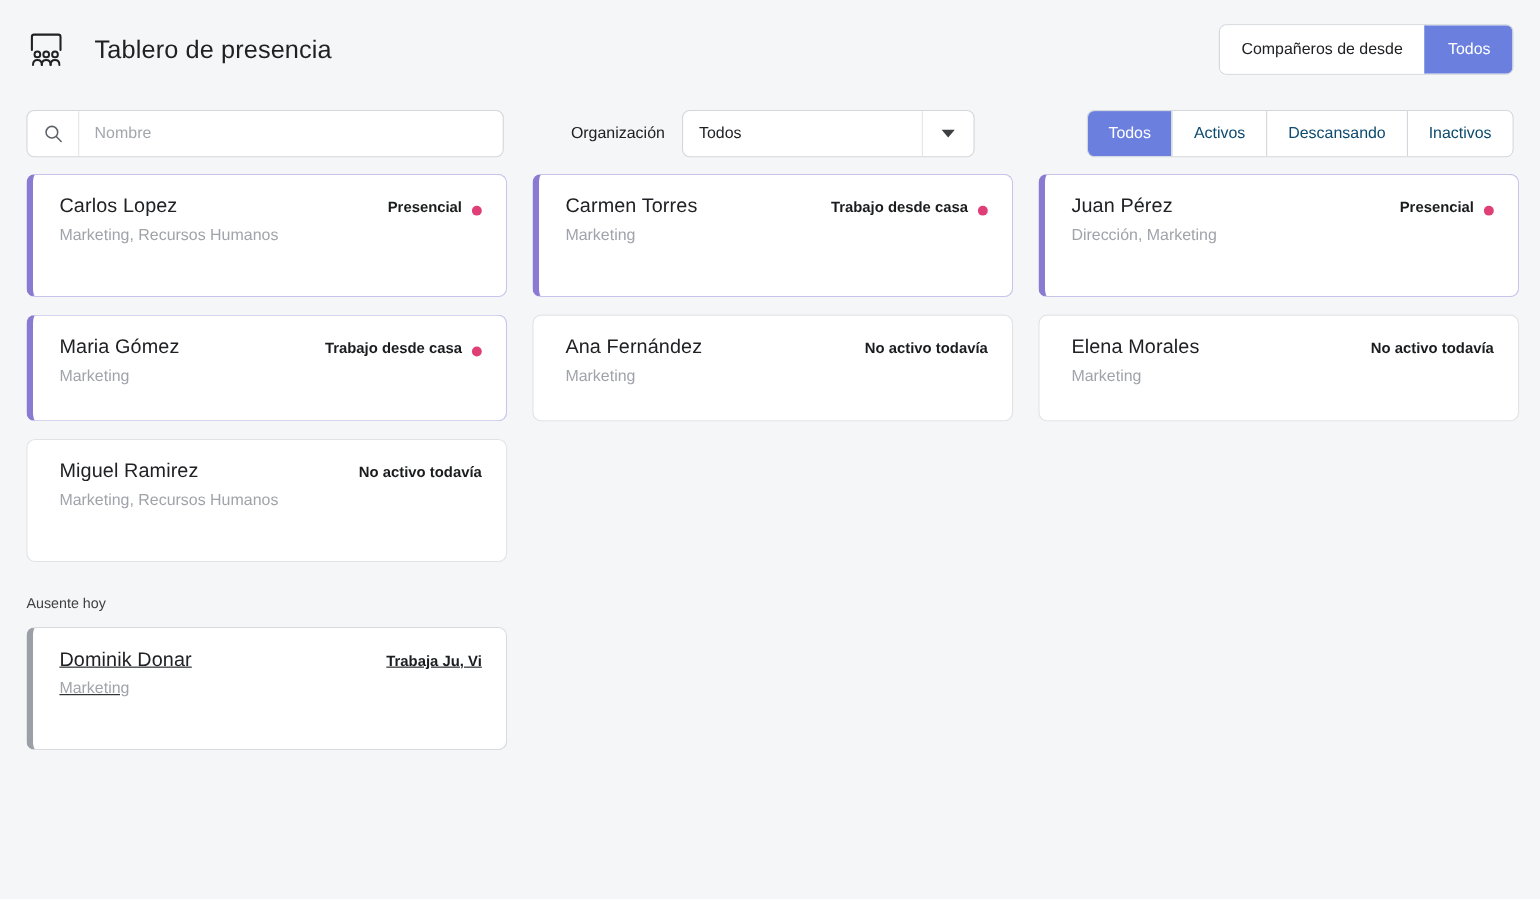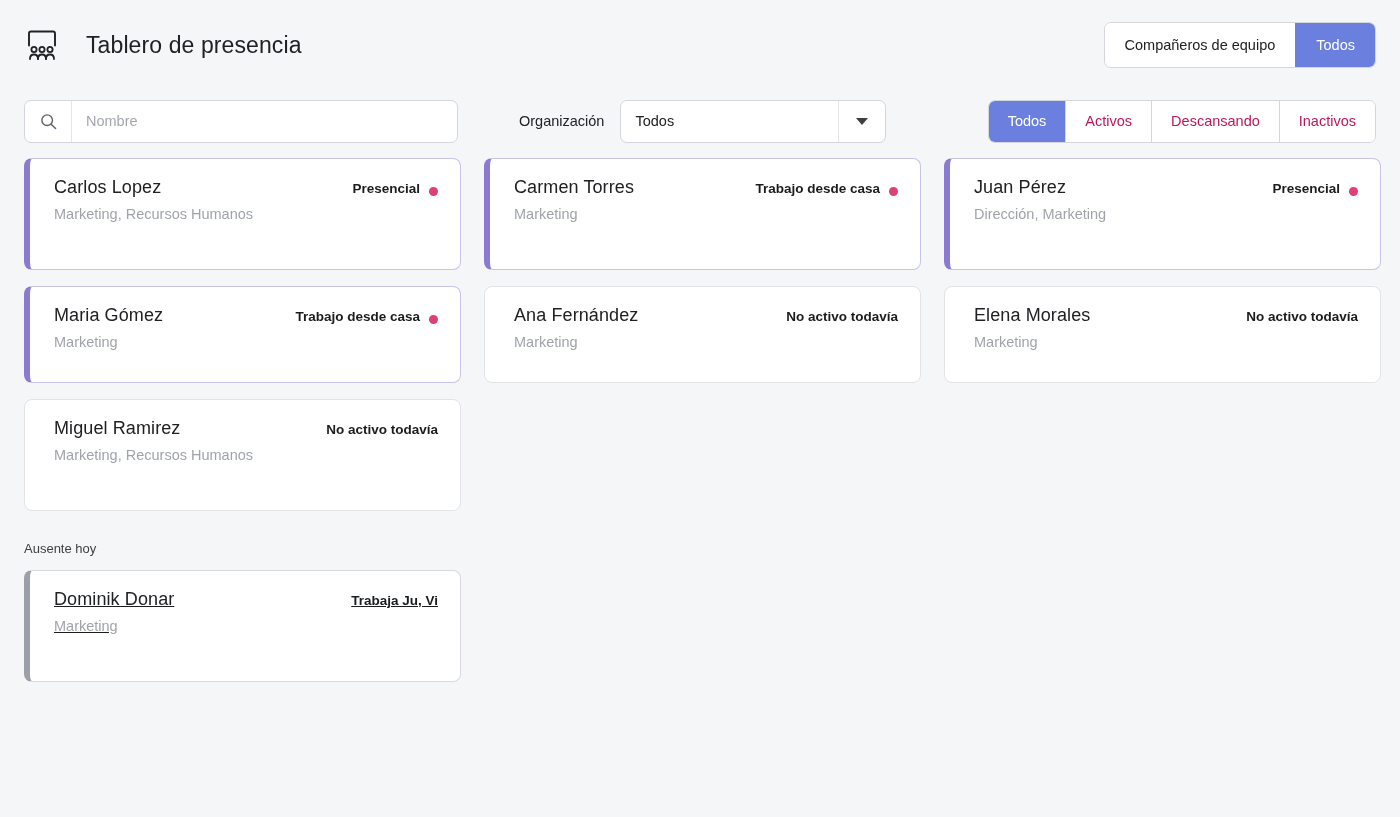--- a/index.html
+++ b/index.html
@@ -157,21 +157,21 @@
     background: #ffffff;
     border: 1px solid #d3d6da;
     border-radius: 7px;
     overflow: hidden;
   }
   .seg-btn {
     display: flex;
     align-items: center;
     padding: 0 19px;
     font-size: 14.5px;
-    color: #be185d;
+    color: #0c4a6e;
     background: #ffffff;
     border: none;
     font-family: inherit;
     cursor: pointer;
     white-space: nowrap;
   }
   .seg-btn + .seg-btn { border-left: 1px solid #d3d6da; }
   .seg-btn.active { background: #6b80de; color: #ffffff; }
 
   
@@ -275,21 +275,21 @@
         <circle cx="26" cy="21.5" r="2.6" stroke="#202124" stroke-width="1.8" fill="none"></circle>
         <path d="M6 31 Q6 26.5 10 26.5 Q14 26.5 14 31" stroke="#202124" stroke-width="1.8" fill="none" stroke-linecap="round"></path>
         <path d="M14 31 Q14 26.5 18 26.5 Q22 26.5 22 31" stroke="#202124" stroke-width="1.8" fill="none" stroke-linecap="round"></path>
         <path d="M22 31 Q22 26.5 26 26.5 Q30 26.5 30 31" stroke="#202124" stroke-width="1.8" fill="none" stroke-linecap="round"></path>
       </svg>
     </span>
     <h1 class="page-title">Tablero de presencia</h1>
   </div>
 
   <div class="toggle-group">
-    <button class="toggle-btn">Compañeros de equipo</button>
+    <button class="toggle-btn">Compañeros de desde</button>
     <button class="toggle-btn active">Todos</button>
   </div>
 </div>
 
 <div class="filters">
   <div class="filter-slot-left">
     <div class="search-box">
       <span class="search-icon-cell">
         <svg class="search-icon" viewBox="0 0 18 18" fill="none" xmlns="http://www.w3.org/2000/svg">
           <circle cx="7.6" cy="7.6" r="5.6" stroke="#5f6368" stroke-width="1.5" fill="none"></circle>

